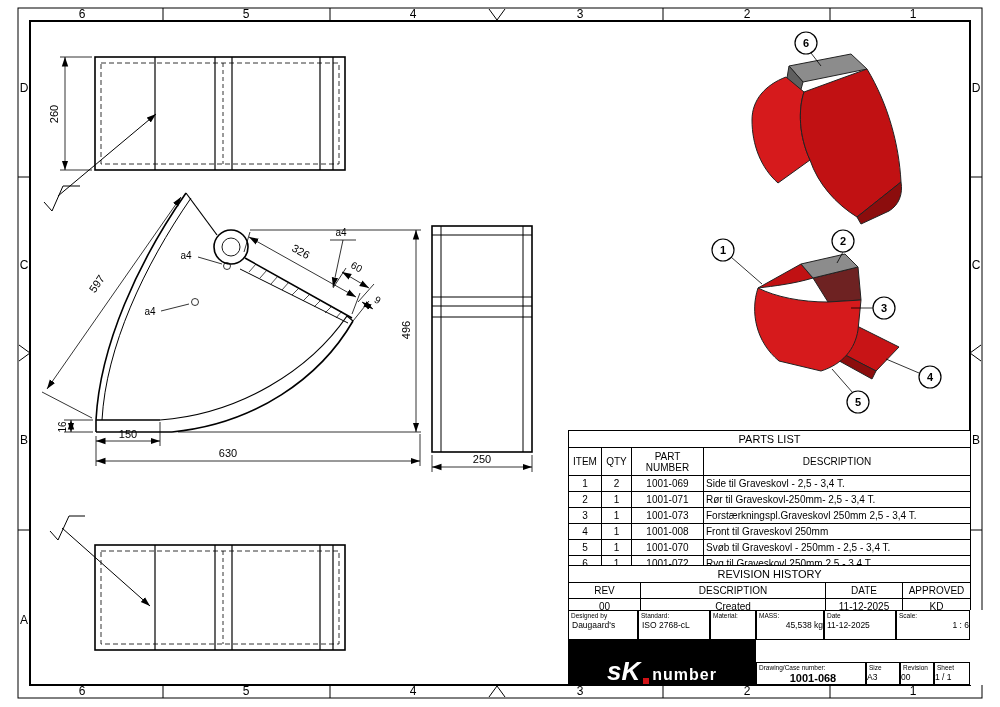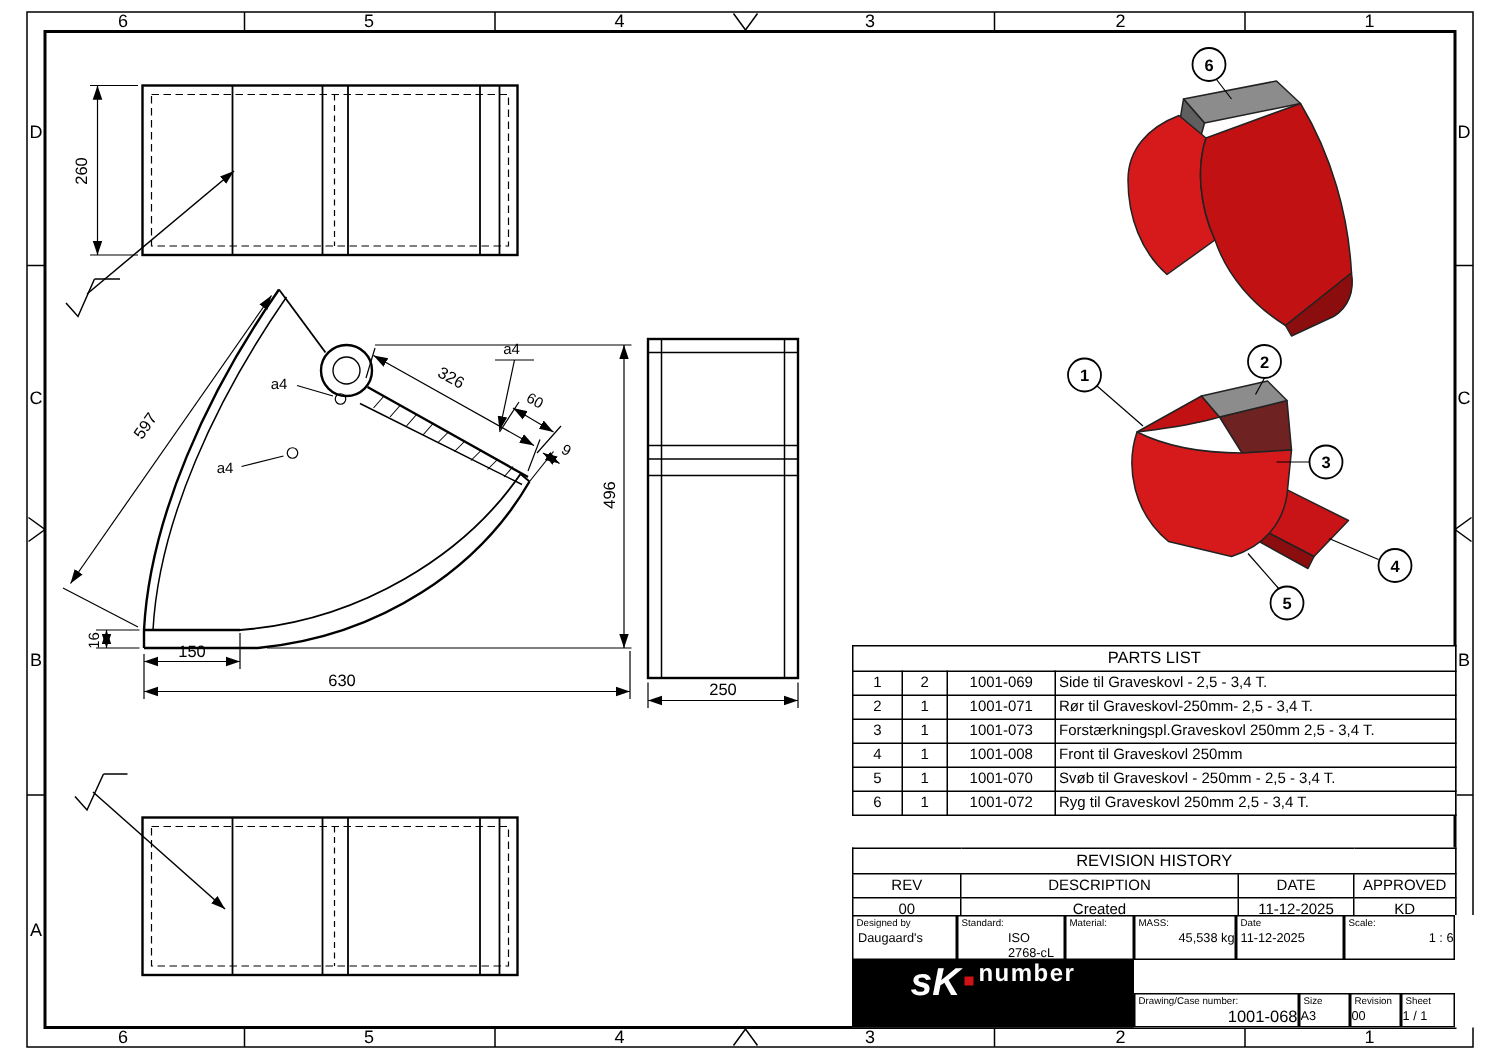--- a/index.html
+++ b/index.html
@@ -19,22 +19,22 @@
   .c{text-align:center;}
   .tt td{font-size:11px;text-align:center;height:16px;}
   .hdr td{text-align:center;font-size:10px;}
   .pn{white-space:normal;line-height:11px;}
 
   .titleblock{position:absolute;left:568px;top:610px;width:452px;height:75px;background:#fff;}
   .cell{position:absolute;border:1px solid #000;background:#fff;overflow:hidden;}
   .lbl{display:block;font-size:6.5px;line-height:8px;padding:1px 0 0 2px;}
   .val{display:block;font-size:8.5px;text-align:left;line-height:10px;}
   .val-big{display:block;font-size:11px;text-align:center;line-height:20px;}
-  .val-bold{display:block;font-size:11px;font-weight:normal;text-align:right;padding-left:4px;line-height:12px;}
-  .logo{background:#000;color:#fff;display:flex;align-items:flex-start;justify-content:center;gap:3px;}
+  .val-bold{display:block;font-size:11px;font-weight:bold;text-align:center;padding-left:4px;line-height:12px;}
+  .logo{background:#000;color:#fff;display:flex;align-items:flex-end;justify-content:center;gap:3px;}
   .logo-mark{font-style:italic;font-weight:bold;font-size:26px;line-height:26px;}
   .logo-dot{width:6px;height:6px;background:#d01216;display:inline-block;margin-top:10px;}
   .logo-sub{font-weight:bold;font-size:16px;letter-spacing:1px;}
 </style>
 </head>
 <body>
 
 <div id="sheet">
 
 <svg id="cad" width="1000" height="707" viewBox="0 0 1000 707">
@@ -293,20 +293,26 @@
     <colgroup>
           <col style="width:33px">
           <col style="width:30px">
           <col style="width:72px">
           <col style="width:267px">
         </colgroup>
     <tbody>
           <tr class="tt">
             <td colspan="4">PARTS LIST</td>
           </tr>
+    <tr class="hdr" style="height:28px;">
+      <td>ITEM</td>
+      <td>QTY</td>
+      <td class="pn">PART NUMBER</td>
+      <td>DESCRIPTION</td>
+    </tr>
     <tr>
       <td class="c">1</td>
       <td class="c">2</td>
       <td class="c">1001-069</td>
       <td>Side til Graveskovl - 2,5 - 3,4 T.</td>
     </tr>
     <tr>
       <td class="c">2</td>
       <td class="c">1</td>
       <td class="c">1001-071</td>
@@ -368,21 +374,21 @@
       </table>
 </div>
 
 <div class="titleblock">
   <div class="cell" style="left:0;top:0;width:70px;height:30px;">
     <span class="lbl">Designed by</span>
     <span class="val" style="text-align:left;padding-left:3px;">Daugaard's</span>
   </div>
   <div class="cell" style="left:70px;top:0;width:72px;height:30px;">
     <span class="lbl">Standard:</span>
-    <span class="val" style="text-align:left;padding-left:3px;margin-left:30px;">ISO 2768-cL</span>
+    <span class="val" style="text-align:left;padding-left:3px;">ISO 2768-cL</span>
   </div>
   <div class="cell" style="left:142px;top:0;width:46px;height:30px;">
     <span class="lbl">Material:</span>
   </div>
   <div class="cell" style="left:188px;top:0;width:68px;height:30px;">
     <span class="lbl">MASS:</span>
     <span class="val" style="text-align:right;padding-left:17px;">45,538 kg</span>
   </div>
   <div class="cell" style="left:256px;top:0;width:72px;height:30px;">
     <span class="lbl">Date</span>

